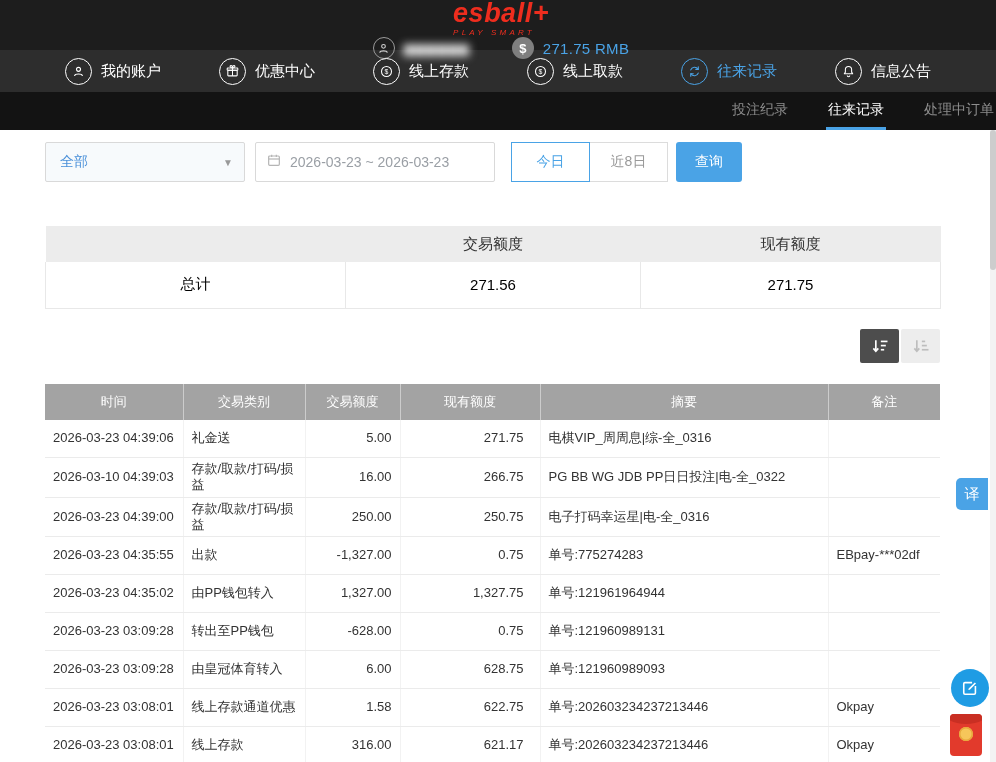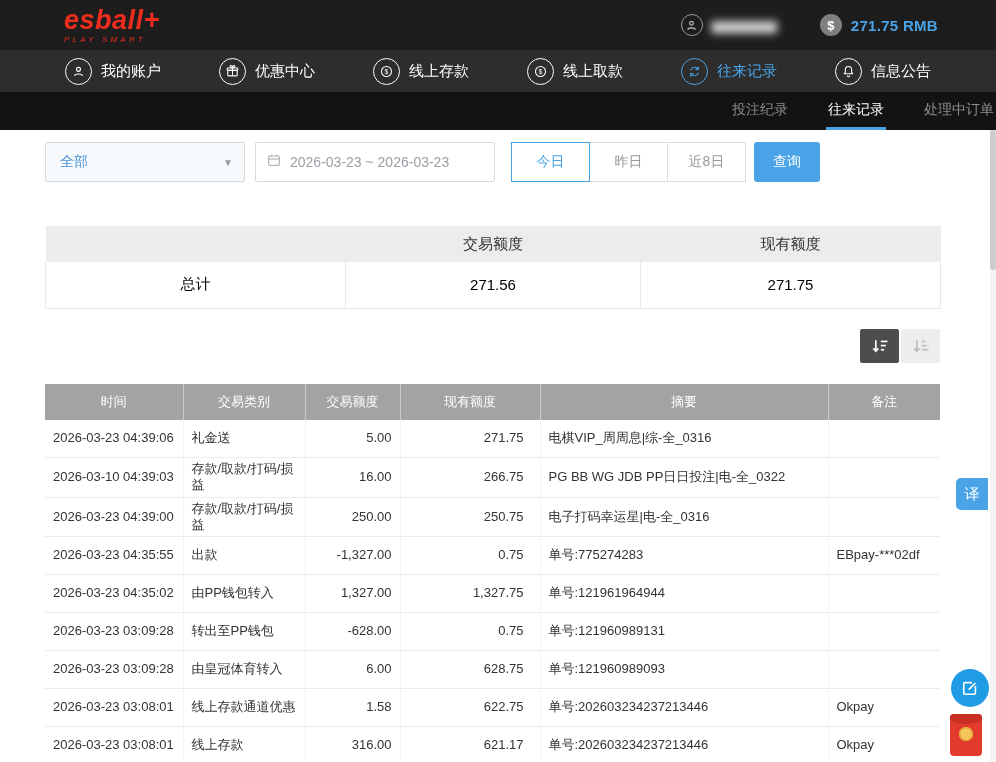--- a/index.html
+++ b/index.html
@@ -1,33 +1,33 @@
 <!DOCTYPE html>
 <html><head>
 <meta charset="utf-8">
 <style>
   * { margin:0; padding:0; box-sizing:border-box; }
   html,body { width:996px; height:762px; overflow:hidden; background:#fff;
     font-family:"Liberation Sans","DejaVu Sans",sans-serif; color:#333; }
 
   
   .topbar { height:50px; background:#1d1d1d; display:flex; align-items:center;
-    justify-content:space-between; padding:0 58px 0 64px; }
+    justify-content:space-between; padding:0 58px 0 64px;flex-direction:column; }
   .logo { display:flex; flex-direction:column; line-height:1; cursor:pointer; }
   .logo-text { color:#ee2d1e; font-size:27px; font-weight:bold; font-style:italic; letter-spacing:.5px; }
   .logo-tagline { color:#ee2d1e; font-size:8px; letter-spacing:3.2px; margin-top:2px; font-style:italic; }
   .topbar-right { display:flex; align-items:center; gap:42px; }
   .user-chip { display:flex; align-items:center; gap:9px; cursor:pointer; }
   .avatar-circle { width:22px; height:22px; border-radius:50%; border:1.5px solid #9a9a9a;
     display:flex; align-items:center; justify-content:center; }
   .username-blur { color:#e8e8e8; font-size:13px; filter:blur(4px); letter-spacing:1px; user-select:none; }
   .balance-chip { display:flex; align-items:center; gap:9px; cursor:pointer; }
   .coin-circle { width:22px; height:22px; border-radius:50%; background:#7f7f7f; color:#fff;
     font-size:13px; font-weight:bold; display:flex; align-items:center; justify-content:center; }
-  .balance-text { color:#4aa3e6; font-size:15px; font-weight:bold; letter-spacing:.3px; }
+  .balance-text { color:#4aa3e6; font-size:15px; font-weight:normal; letter-spacing:.3px; }
 
   
   .mainnav { height:42px; background:#2d2d2d; display:flex; align-items:center;
     justify-content:center; gap:58px; }
   .nav-item { display:flex; align-items:center; gap:9px; color:#fff; font-size:15px; cursor:pointer; }
   .nav-item.active { color:#4aa3e6; }
   .nav-icon { width:27px; height:27px; border:1.6px solid currentColor; border-radius:50%;
     display:flex; align-items:center; justify-content:center; flex:0 0 auto; }
   .nav-icon svg { display:block; }
 
@@ -220,21 +220,20 @@
           <rect x="4" y="6" width="16" height="14" rx="1.5"></rect>
             <line x1="4" y1="10.5" x2="20" y2="10.5"></line>
           <line x1="8.5" y1="4" x2="8.5" y2="7.5"></line>
             <line x1="15.5" y1="4" x2="15.5" y2="7.5"></line>
         </svg>
       </span>
       <span class="date-text">2026-03-23 ~ 2026-03-23</span>
     </div>
     <div class="quick-group">
       <button class="quick-btn active">今日</button>
-      <button class="quick-btn">昨日</button>
       <button class="quick-btn">近8日</button>
     </div>
     <button class="search-btn">查询</button>
   </div>
 
   <table class="summary-table">
     <colgroup>
         <col style="width:300px">
         <col style="width:295px">
         <col style="width:300px">

